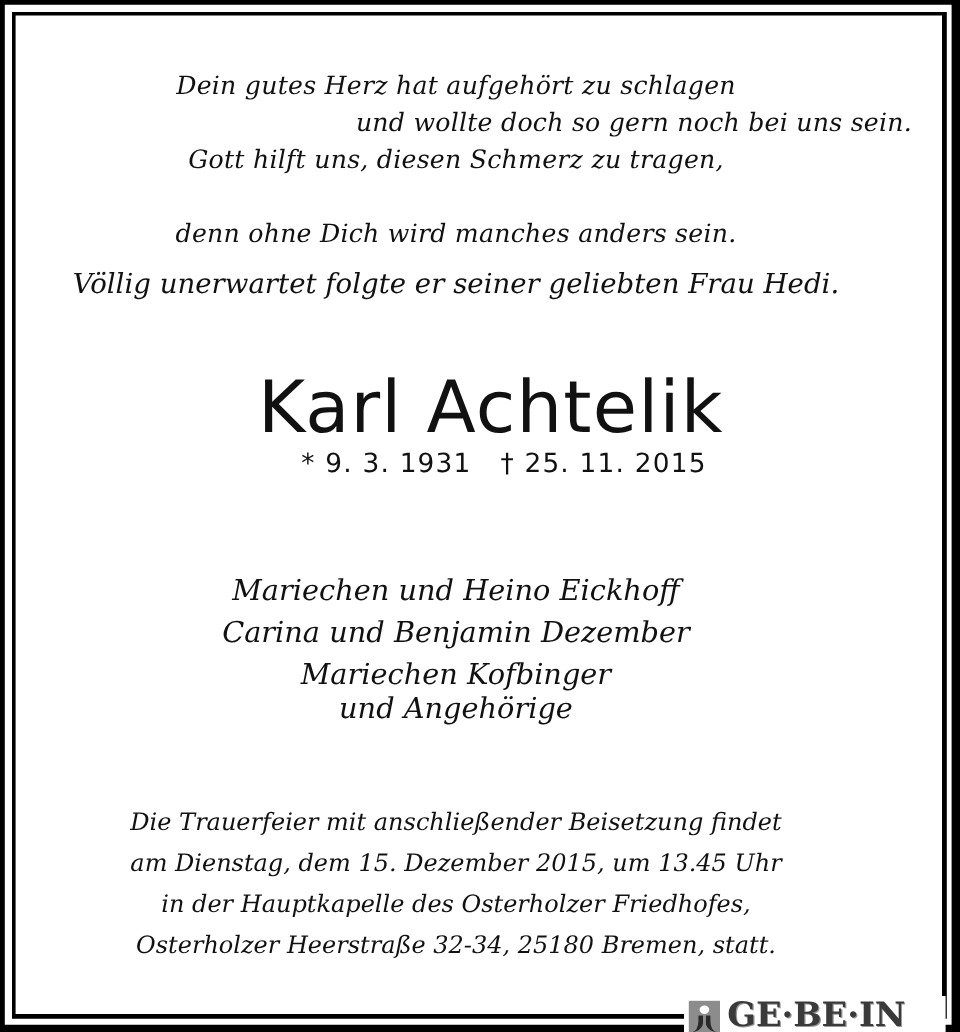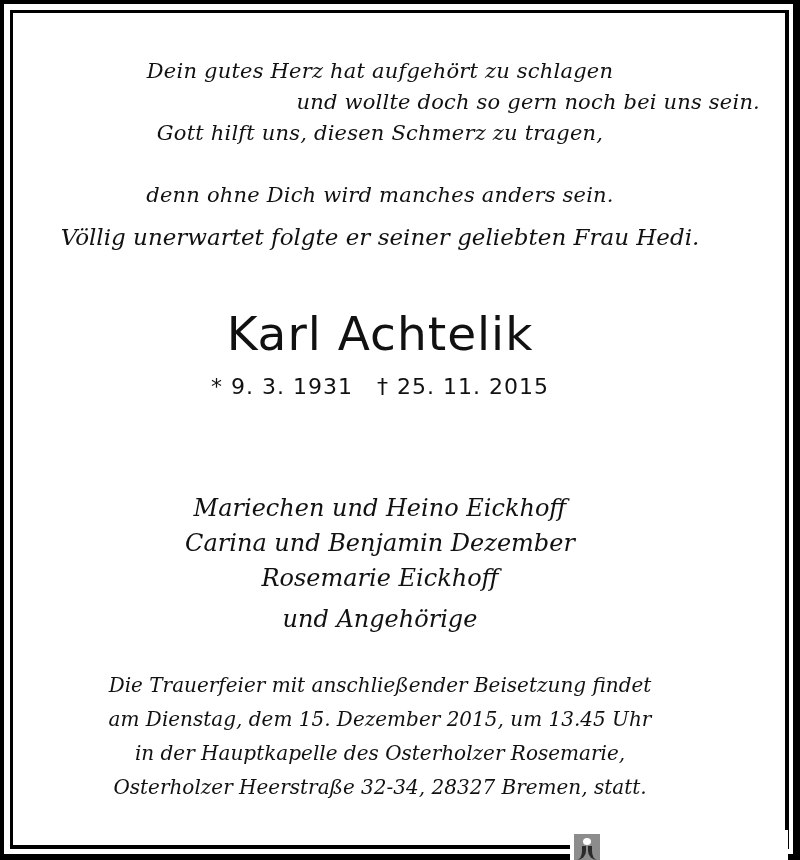--- a/index.html
+++ b/index.html
@@ -40,33 +40,34 @@
       left: 0;
       width: 760px;
       text-align: center;
       white-space: nowrap;
       line-height: 1;
       font-style: italic;
     }
     .verse { font-size: 21px; letter-spacing: 0.2px; }
     .intro { font-size: 23px; text-align: center; }
     .name {
-      font-size: 47px;
+      font-size: 60px;
       font-style: normal;
       font-family: "DejaVu Sans", "Liberation Sans", sans-serif;
       font-weight: normal;
       letter-spacing: 1px;
+      margin-left: 29px;
     }
     .dates {
       font-size: 22px;
       font-style: normal;
       font-family: "DejaVu Sans", "Liberation Sans", sans-serif;
       letter-spacing: 1px;
     }
-    .family { font-size: 24px; margin-top: 16px; }
+    .family { font-size: 24px; }
     .funeral { font-size: 20px; }
 
     .logo {
       position: absolute;
       left: 570px;
       top: 830px;
       height: 30px;
       width: 218px;
       background: #ffffff;
       display: flex;
@@ -126,36 +127,37 @@
   <div>
     <div class="line verse" style="top:61px;">Dein gutes Herz hat aufgehört zu schlagen</div>
     <div class="line verse" style="top:92px;text-align:right;">und wollte doch so gern noch bei uns sein.</div>
     <div class="line verse" style="top:123px;">Gott hilft uns, diesen Schmerz zu tragen,</div>
     <div class="line verse" style="top:156px;margin-top:29px;">denn ohne Dich wird manches anders sein.</div>
   </div>
 
   <div class="line intro" style="top:226px;">Völlig unerwartet folgte er seiner geliebten Frau Hedi.</div>
 
   <div class="line name" style="top:310px;">Karl Achtelik</div>
-  <div class="line dates" style="top:376px; white-space:pre;">* 9. 3. 1931   † 25. 11. 2015</div>
+  <div class="line dates" style="top:376px; white-space:pre;margin-left:40px;">* 9. 3. 1931   † 25. 11. 2015</div>
 
   <div>
     <div class="line family" style="top:480px;">Mariechen und Heino Eickhoff</div>
     <div class="line family" style="top:515px;">Carina und Benjamin Dezember</div>
-    <div class="line family" style="top:550px;">Rosemarie Eickhoff</div>
-    <div class="line family" style="top:591px;">und Angehörige</div>
+    <div class="line family" style="top:550px;">Mariechen Kofbinger</div>
+    <div class="line family" style="top:578px;">und Angehörige</div>
   </div>
 
   <div>
     <div class="line funeral" style="top:675px;">Die Trauerfeier mit anschließender Beisetzung findet</div>
     <div class="line funeral" style="top:709px;">am Dienstag, dem 15. Dezember 2015, um 13.45 Uhr</div>
-    <div class="line funeral" style="top:743px;">in der Hauptkapelle des Osterholzer Rosemarie,</div>
-    <div class="line funeral" style="top:777px;">Osterholzer Heerstraße 32-34, 28327 Bremen, statt.</div>
+    <div class="line funeral" style="top:743px;">in der Hauptkapelle des Osterholzer Friedhofes,</div>
+    <div class="line funeral" style="top:777px;">Osterholzer Heerstraße 32-34, 25180 Bremen, statt.</div>
   </div>
 </div>
 
 <div class="logo">
   <div class="logo-mark">
     <div class="head"></div>
     <div class="body-l"></div>
     <div class="body-r"></div>
   </div>
+  <span class="logo-text">GE·BE·IN</span>
 </div>
 
 </body></html>

